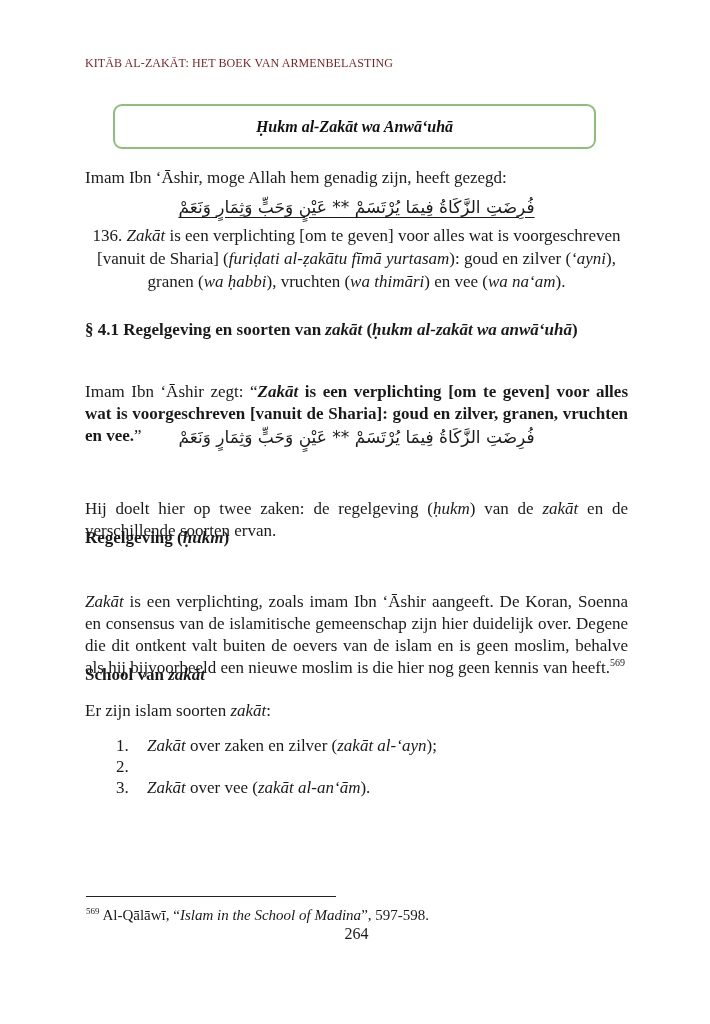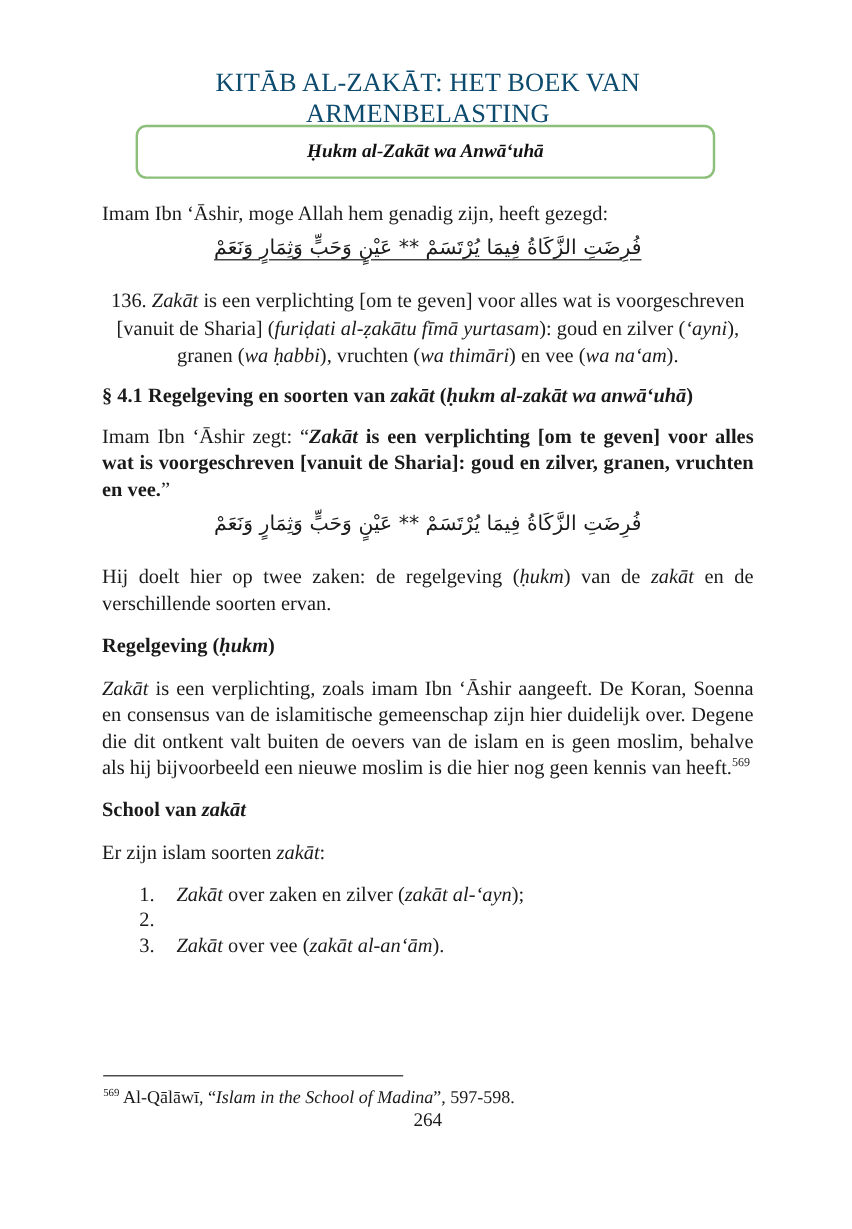--- a/index.html
+++ b/index.html
@@ -13,24 +13,24 @@
       position: relative;
       overflow: hidden;
       font-family: "Liberation Serif", "DejaVu Serif", serif;
       color: #1a1a1a;
     }
     .running-header {
       position: absolute;
       left: 85px;
       width: 543px;
       top: 56px;
-      text-align: center;
-      font-size: 22px;
+      text-align: left;
+      font-size: 12px;
       letter-spacing: 0.1px;
-      color: #0c4a6e;
+      color: #7f1d1d;
     }
     .title-box {
       position: absolute;
       left: 113px;
       top: 104px;
       width: 483px;
       height: 45px;
       border: 2px solid #8cc07a;
       border-radius: 9px;
       box-sizing: border-box;
@@ -42,21 +42,21 @@
       font-style: italic;
       color: #111;
     }
     .block {
       position: absolute;
       left: 85px;
       width: 543px;
       font-size: 17px;
       line-height: 22px;
     }
-    .justify { text-align: justify; }
+    .justify { text-align: justify; margin-top: 28px; }
     .center { text-align: center; }
     .arabic {
       font-family: "DejaVu Sans", sans-serif;
       font-size: 17px;
       font-weight: normal;
       text-align: center;
       direction: rtl;
       line-height: 26px;
     }
     .arabic.underline span {
@@ -115,21 +115,21 @@
 <div class="title-box">
   <span>Ḥukm al-Zakāt wa Anwā‘uhā</span>
 </div>
 
 <div class="block" style="top:167px;">Imam Ibn ‘Āshir, moge Allah hem genadig zijn, heeft gezegd:</div>
 
 <div class="block arabic underline" style="top:194px;">
   <span>فُرِضَتِ الزَّكَاةُ فِيمَا يُرْتَسَمْ ** عَيْنٍ وَحَبٍّ وَثِمَارٍ وَنَعَمْ</span>
 </div>
 
-<div class="block center" style="top:239px; line-height:23px;">
+<div class="block center" style="top:224px; line-height:23px;">
   <span>136.</span>
   <i>Zakāt</i><span> is een verplichting [om te geven] voor alles wat is voorgeschreven [vanuit de Sharia] (</span><i>furiḍati al-ẓakātu fīmā yurtasam</i><span>): goud en zilver (</span><i>‘ayni</i><span>), granen (</span><i>wa ḥabbi</i><span>), vruchten (</span><i>wa thimāri</i><span>) en vee (</span><i>wa na‘am</i><span>).</span>
 </div>
 
 <div class="block heading" style="top:319px;">
   <span>§ 4.1 Regelgeving en soorten van </span><i>zakāt</i><span> (</span><i>ḥukm al-zakāt wa anwā‘uhā</i><span>)</span>
 </div>
 
 <div class="block justify" style="top:353px; line-height:22px;">
   <span>Imam Ibn ‘Āshir zegt: “</span><b><i>Zakāt</i></b><b> is een verplichting [om te geven] voor alles wat is voorgeschreven [vanuit de Sharia]: goud en zilver, granen, vruchten en vee.</b><span>”</span>

